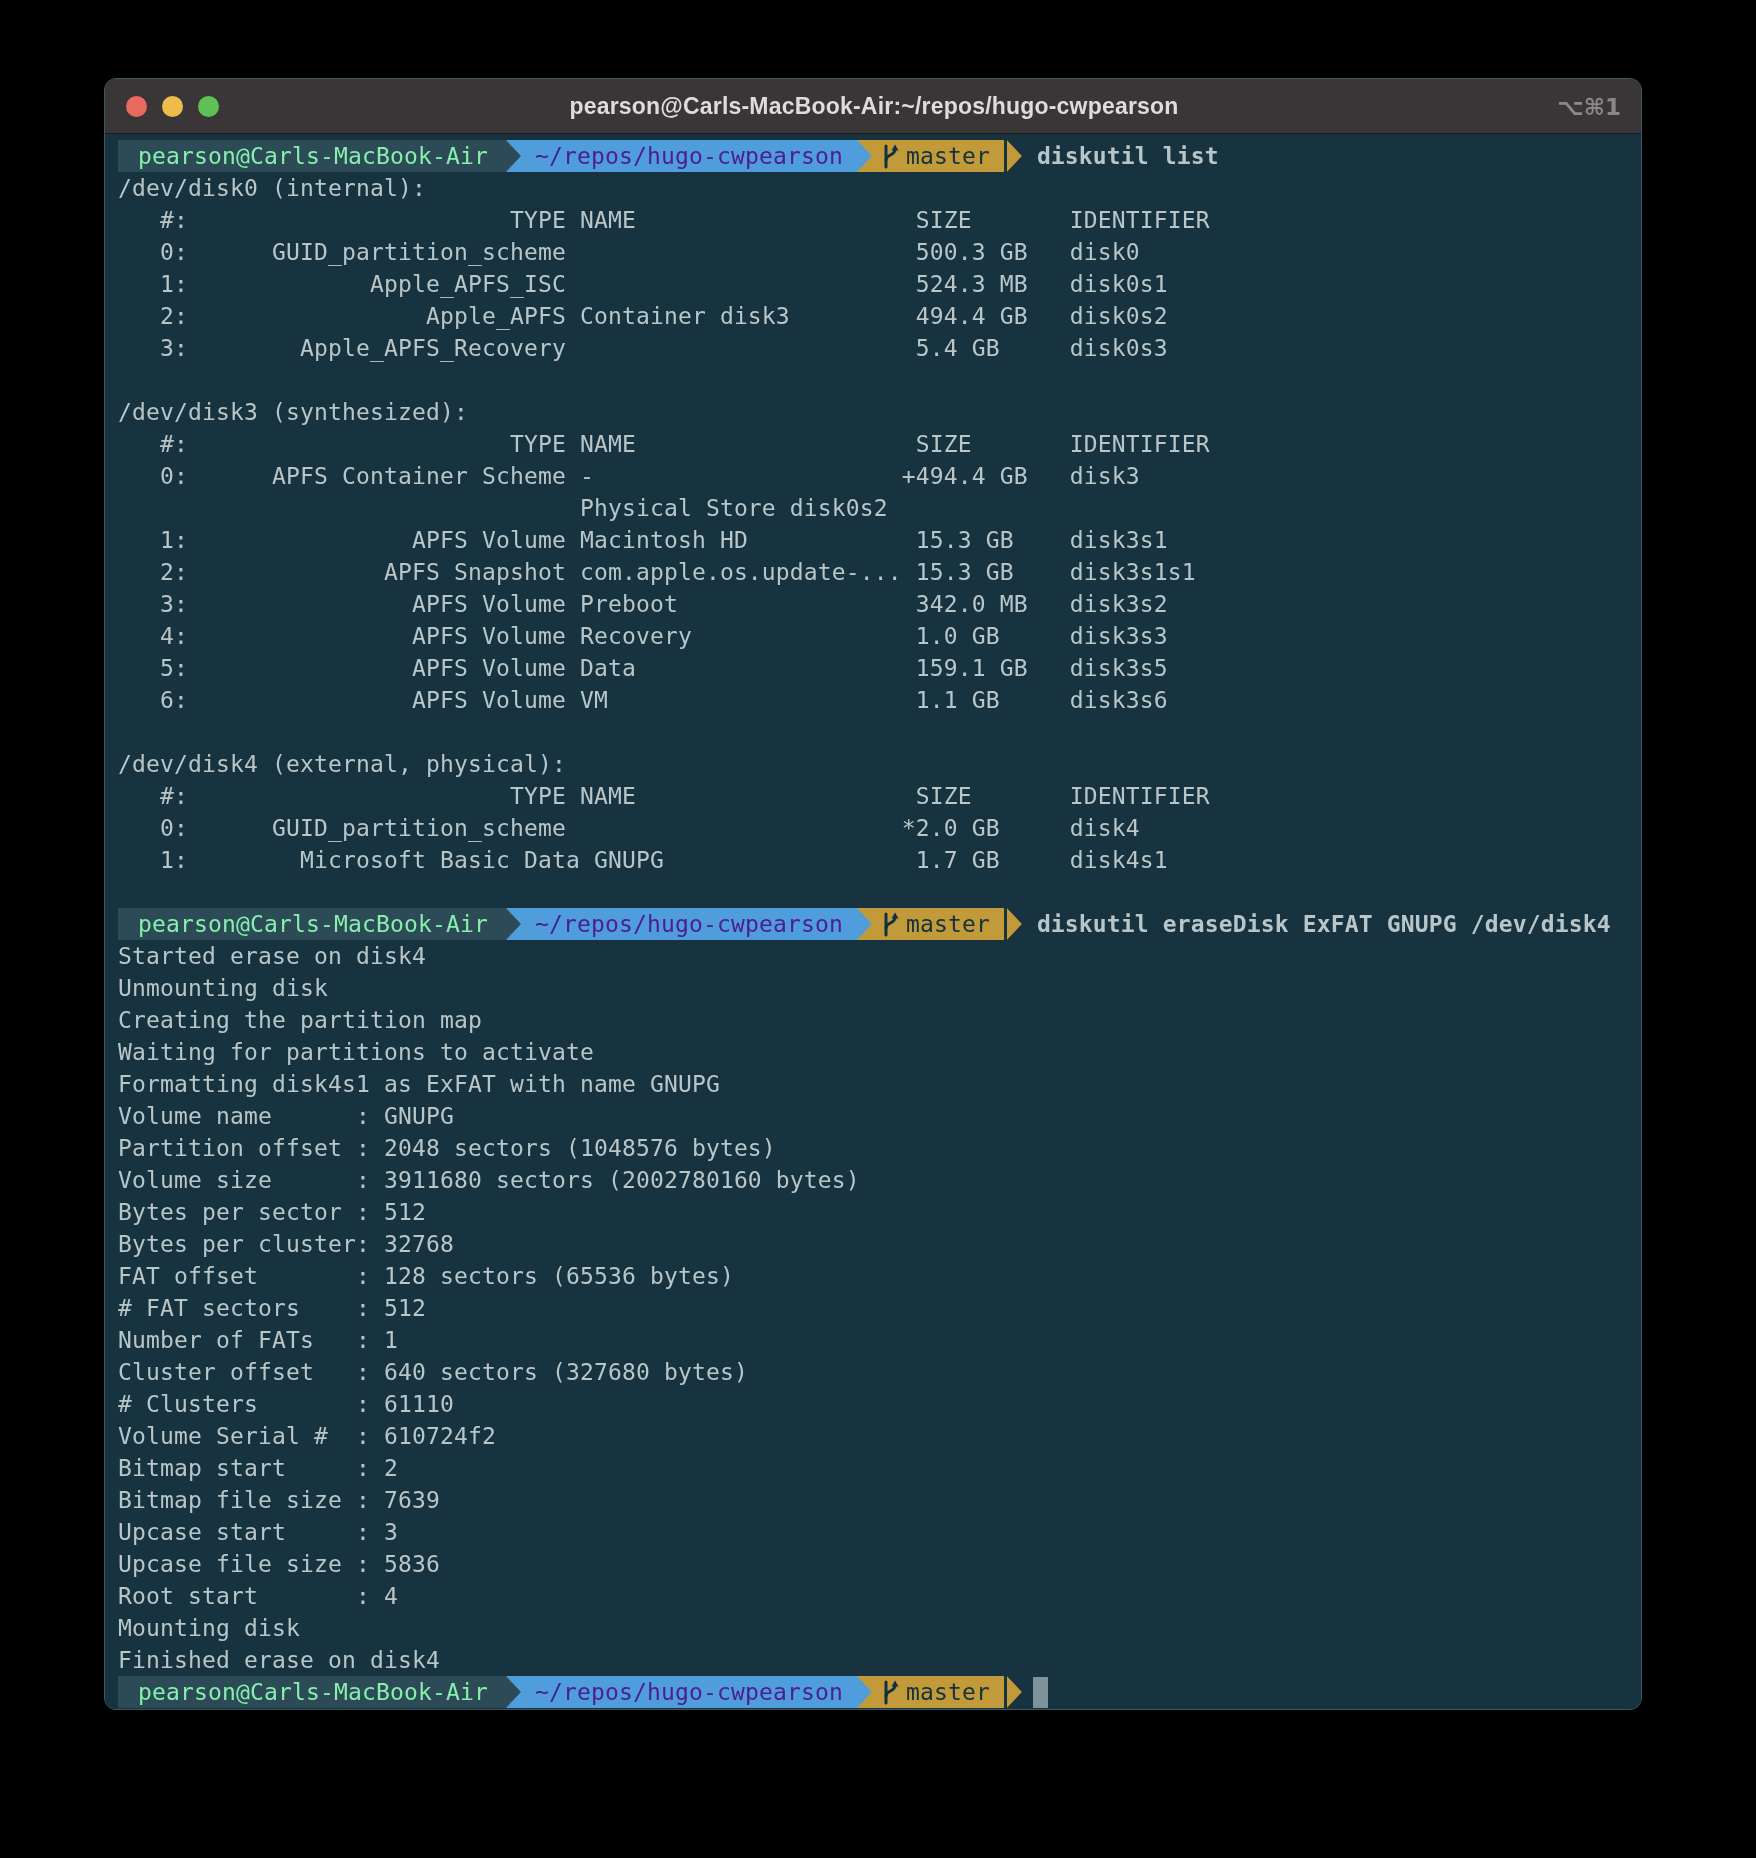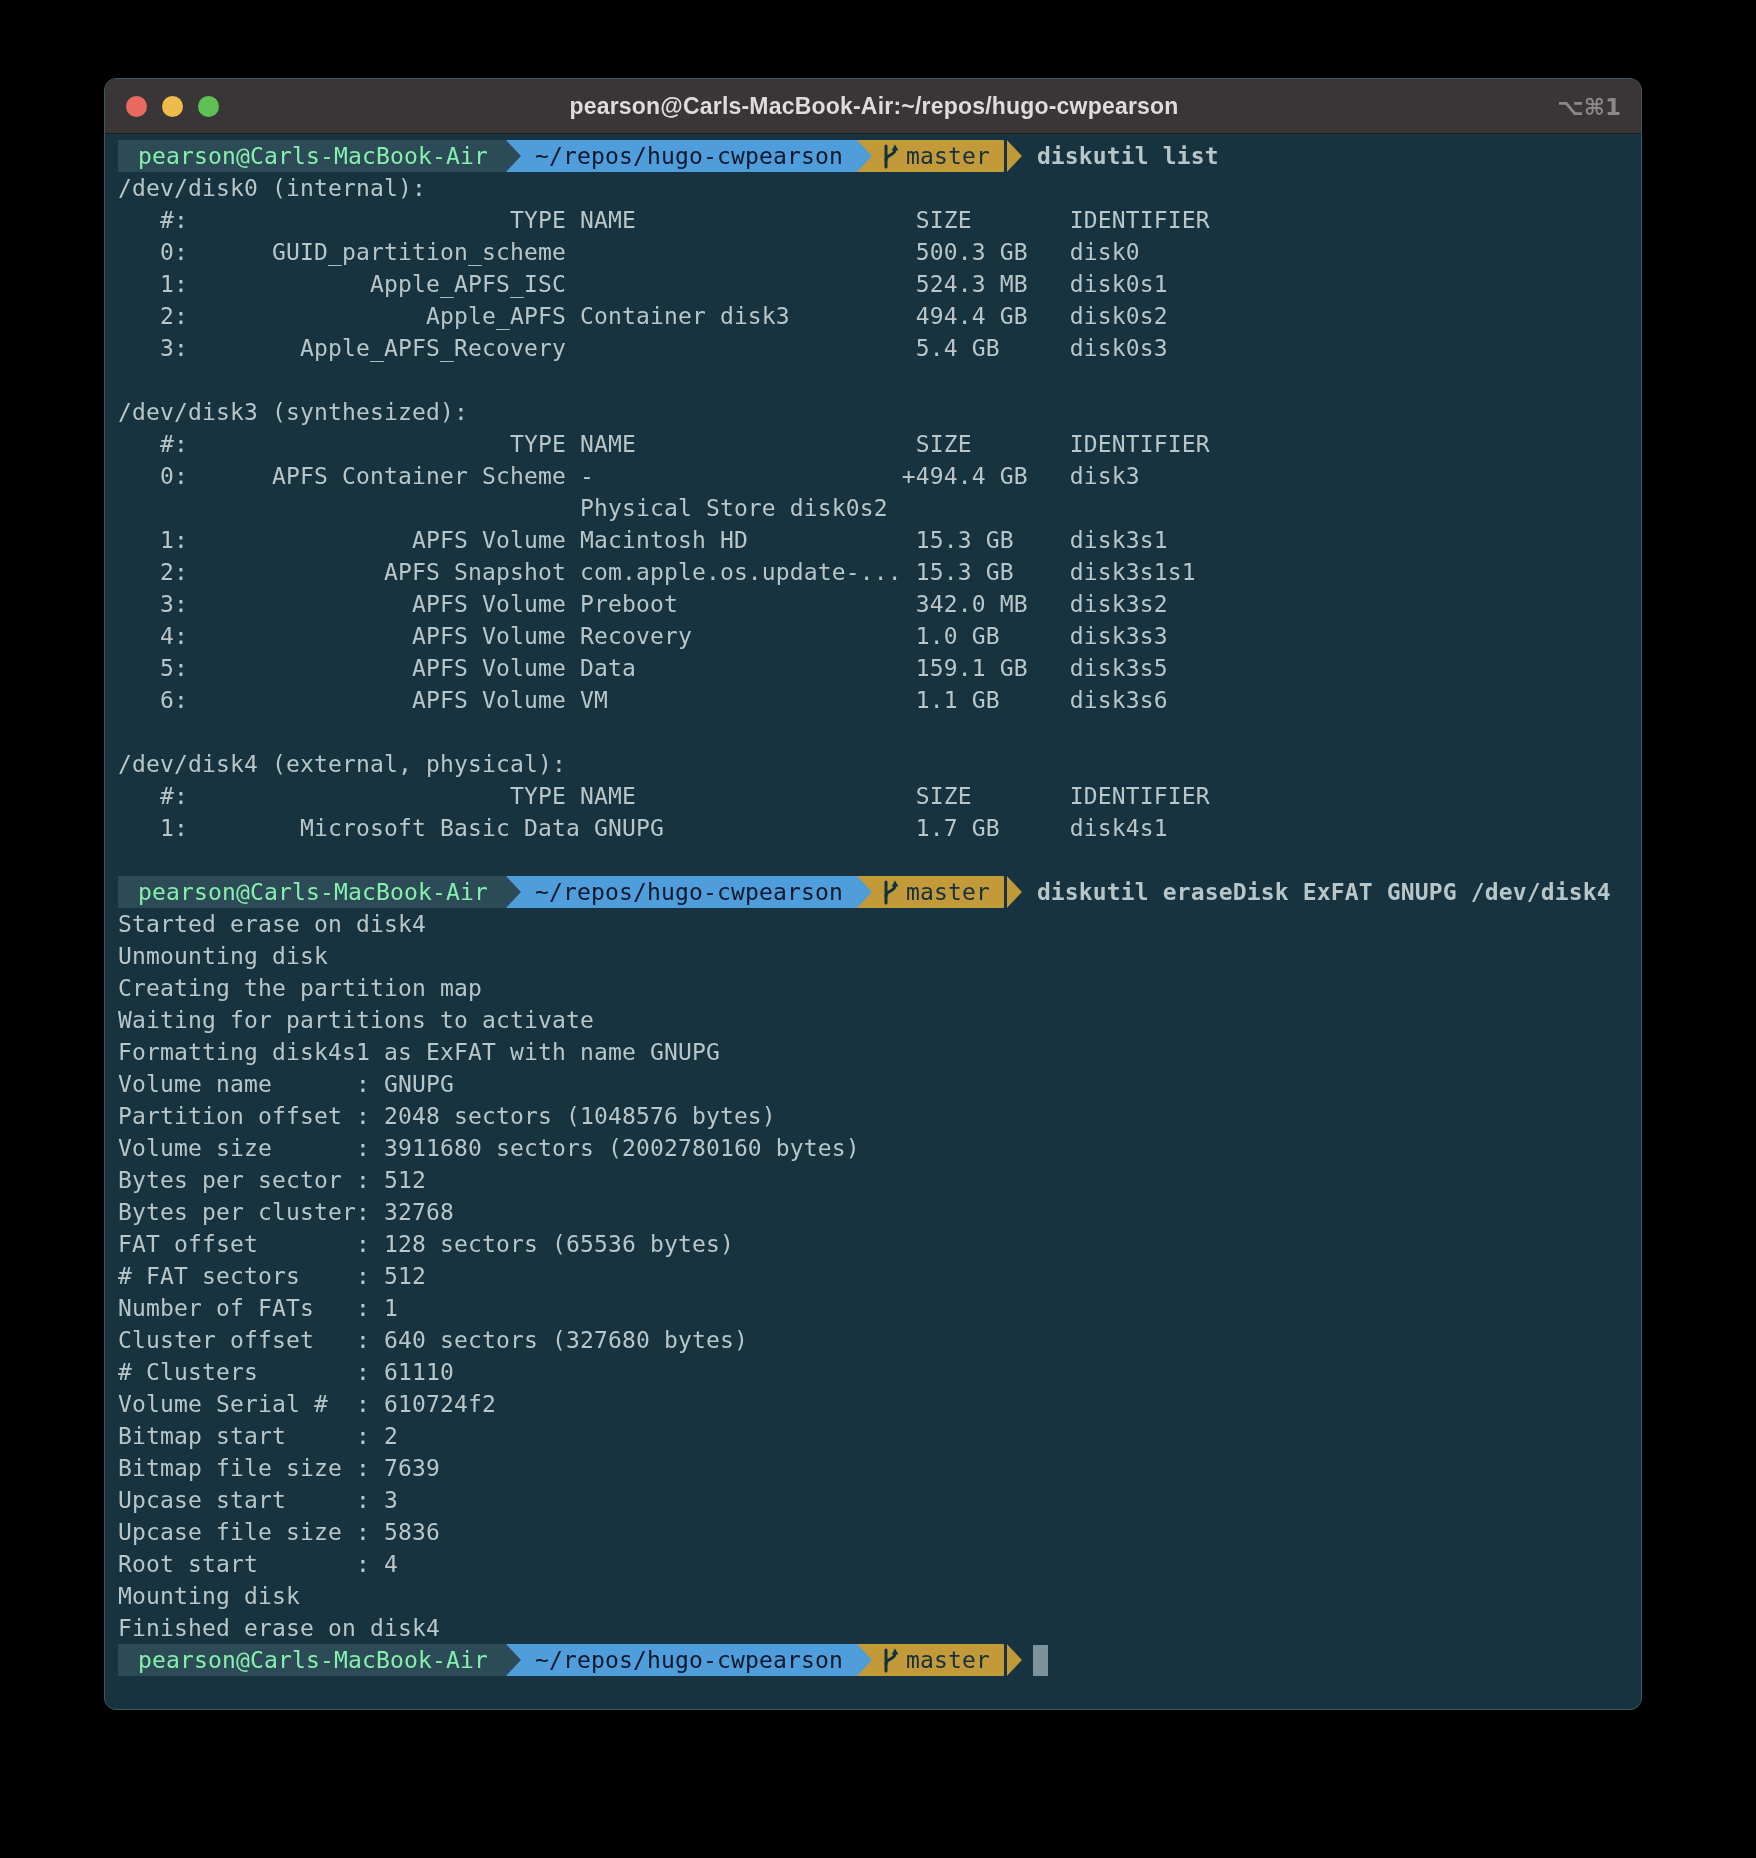--- a/index.html
+++ b/index.html
@@ -52,21 +52,21 @@
     display:flex; align-items:center;
   }
   .line .out { white-space:pre; }
 
   
   .seg {
     height:32px; display:inline-flex; align-items:center;
     white-space:pre; flex:none;
   }
   .seg-host { background:#2d4b57; color:#86efac; padding:0 18px 0 20px; }
-  .seg-dir  { background:#4f9ddb; color:#0f172a; padding:0 14px; }
+  .seg-dir  { background:#4f9ddb; color:#4c1d95; padding:0 14px; }
   .seg-git  { background:#c39a39; color:#14313d; padding:0 14px 0 8px; }
   .arr { width:15px; height:32px; flex:none; }
   .arr i { display:block; width:100%; height:100%; clip-path:polygon(0 0,100% 50%,0 100%); }
   .arr-host { background:#4f9ddb; } .arr-host i { background:#2d4b57; }
   .arr-dir  { background:#c39a39; } .arr-dir i  { background:#4f9ddb; }
   .arr-git  { background:transparent; margin-left:3px; } .arr-git i { background:#c39a39; }
   .cmd { padding-left:15px; color:#b9c6c8; white-space:pre;font-weight:bold; }
   .git-icon { width:22px; height:26px; margin-right:4px; flex:none; }
   .cursor {
     width:15px; height:31px; margin-left:11px;
@@ -107,20 +107,21 @@
       <div class="line"><span class="out">                                 Physical Store disk0s2</span></div>
       <div class="line"><span class="out">   1:                APFS Volume Macintosh HD            15.3 GB    disk3s1</span></div>
       <div class="line"><span class="out">   2:              APFS Snapshot com.apple.os.update-... 15.3 GB    disk3s1s1</span></div>
       <div class="line"><span class="out">   3:                APFS Volume Preboot                 342.0 MB   disk3s2</span></div>
       <div class="line"><span class="out">   4:                APFS Volume Recovery                1.0 GB     disk3s3</span></div>
       <div class="line"><span class="out">   5:                APFS Volume Data                    159.1 GB   disk3s5</span></div>
       <div class="line"><span class="out">   6:                APFS Volume VM                      1.1 GB     disk3s6</span></div>
       <div class="line"><span class="out"></span></div>
       <div class="line"><span class="out">/dev/disk4 (external, physical):</span></div>
       <div class="line"><span class="out">   #:                       TYPE NAME                    SIZE       IDENTIFIER</span></div>
+      <div class="line"><span class="out">   0:      GUID_partition_scheme                        *2.0 GB     disk4</span></div>
       <div class="line"><span class="out">   1:        Microsoft Basic Data GNUPG                  1.7 GB     disk4s1</span></div>
       <div class="line"><span class="out"></span></div>
       <div class="line"><span class="seg seg-host">pearson@Carls-MacBook-Air</span><span class="arr arr-host"><i></i></span><span class="seg seg-dir">~/repos/hugo-cwpearson</span><span class="arr arr-dir"><i></i></span><span class="seg seg-git"><svg viewBox="0 0 22 26" class="git-icon">
             <g fill="none" stroke="#14313d" stroke-width="3" stroke-linecap="round">
               <path d="M6 3 L6 24"></path>
               <path d="M6 17 C6 11, 15 13, 15 6.5"></path>
             </g>
             <path d="M11.5 7.5 L18.5 7.5 L15 1.5 Z" fill="#14313d"></path>
           </svg><span>master</span></span><span class="arr arr-git"><i></i></span><span class="cmd">diskutil eraseDisk ExFAT GNUPG /dev/disk4</span></div>
       <div class="line"><span class="out">Started erase on disk4</span></div>

